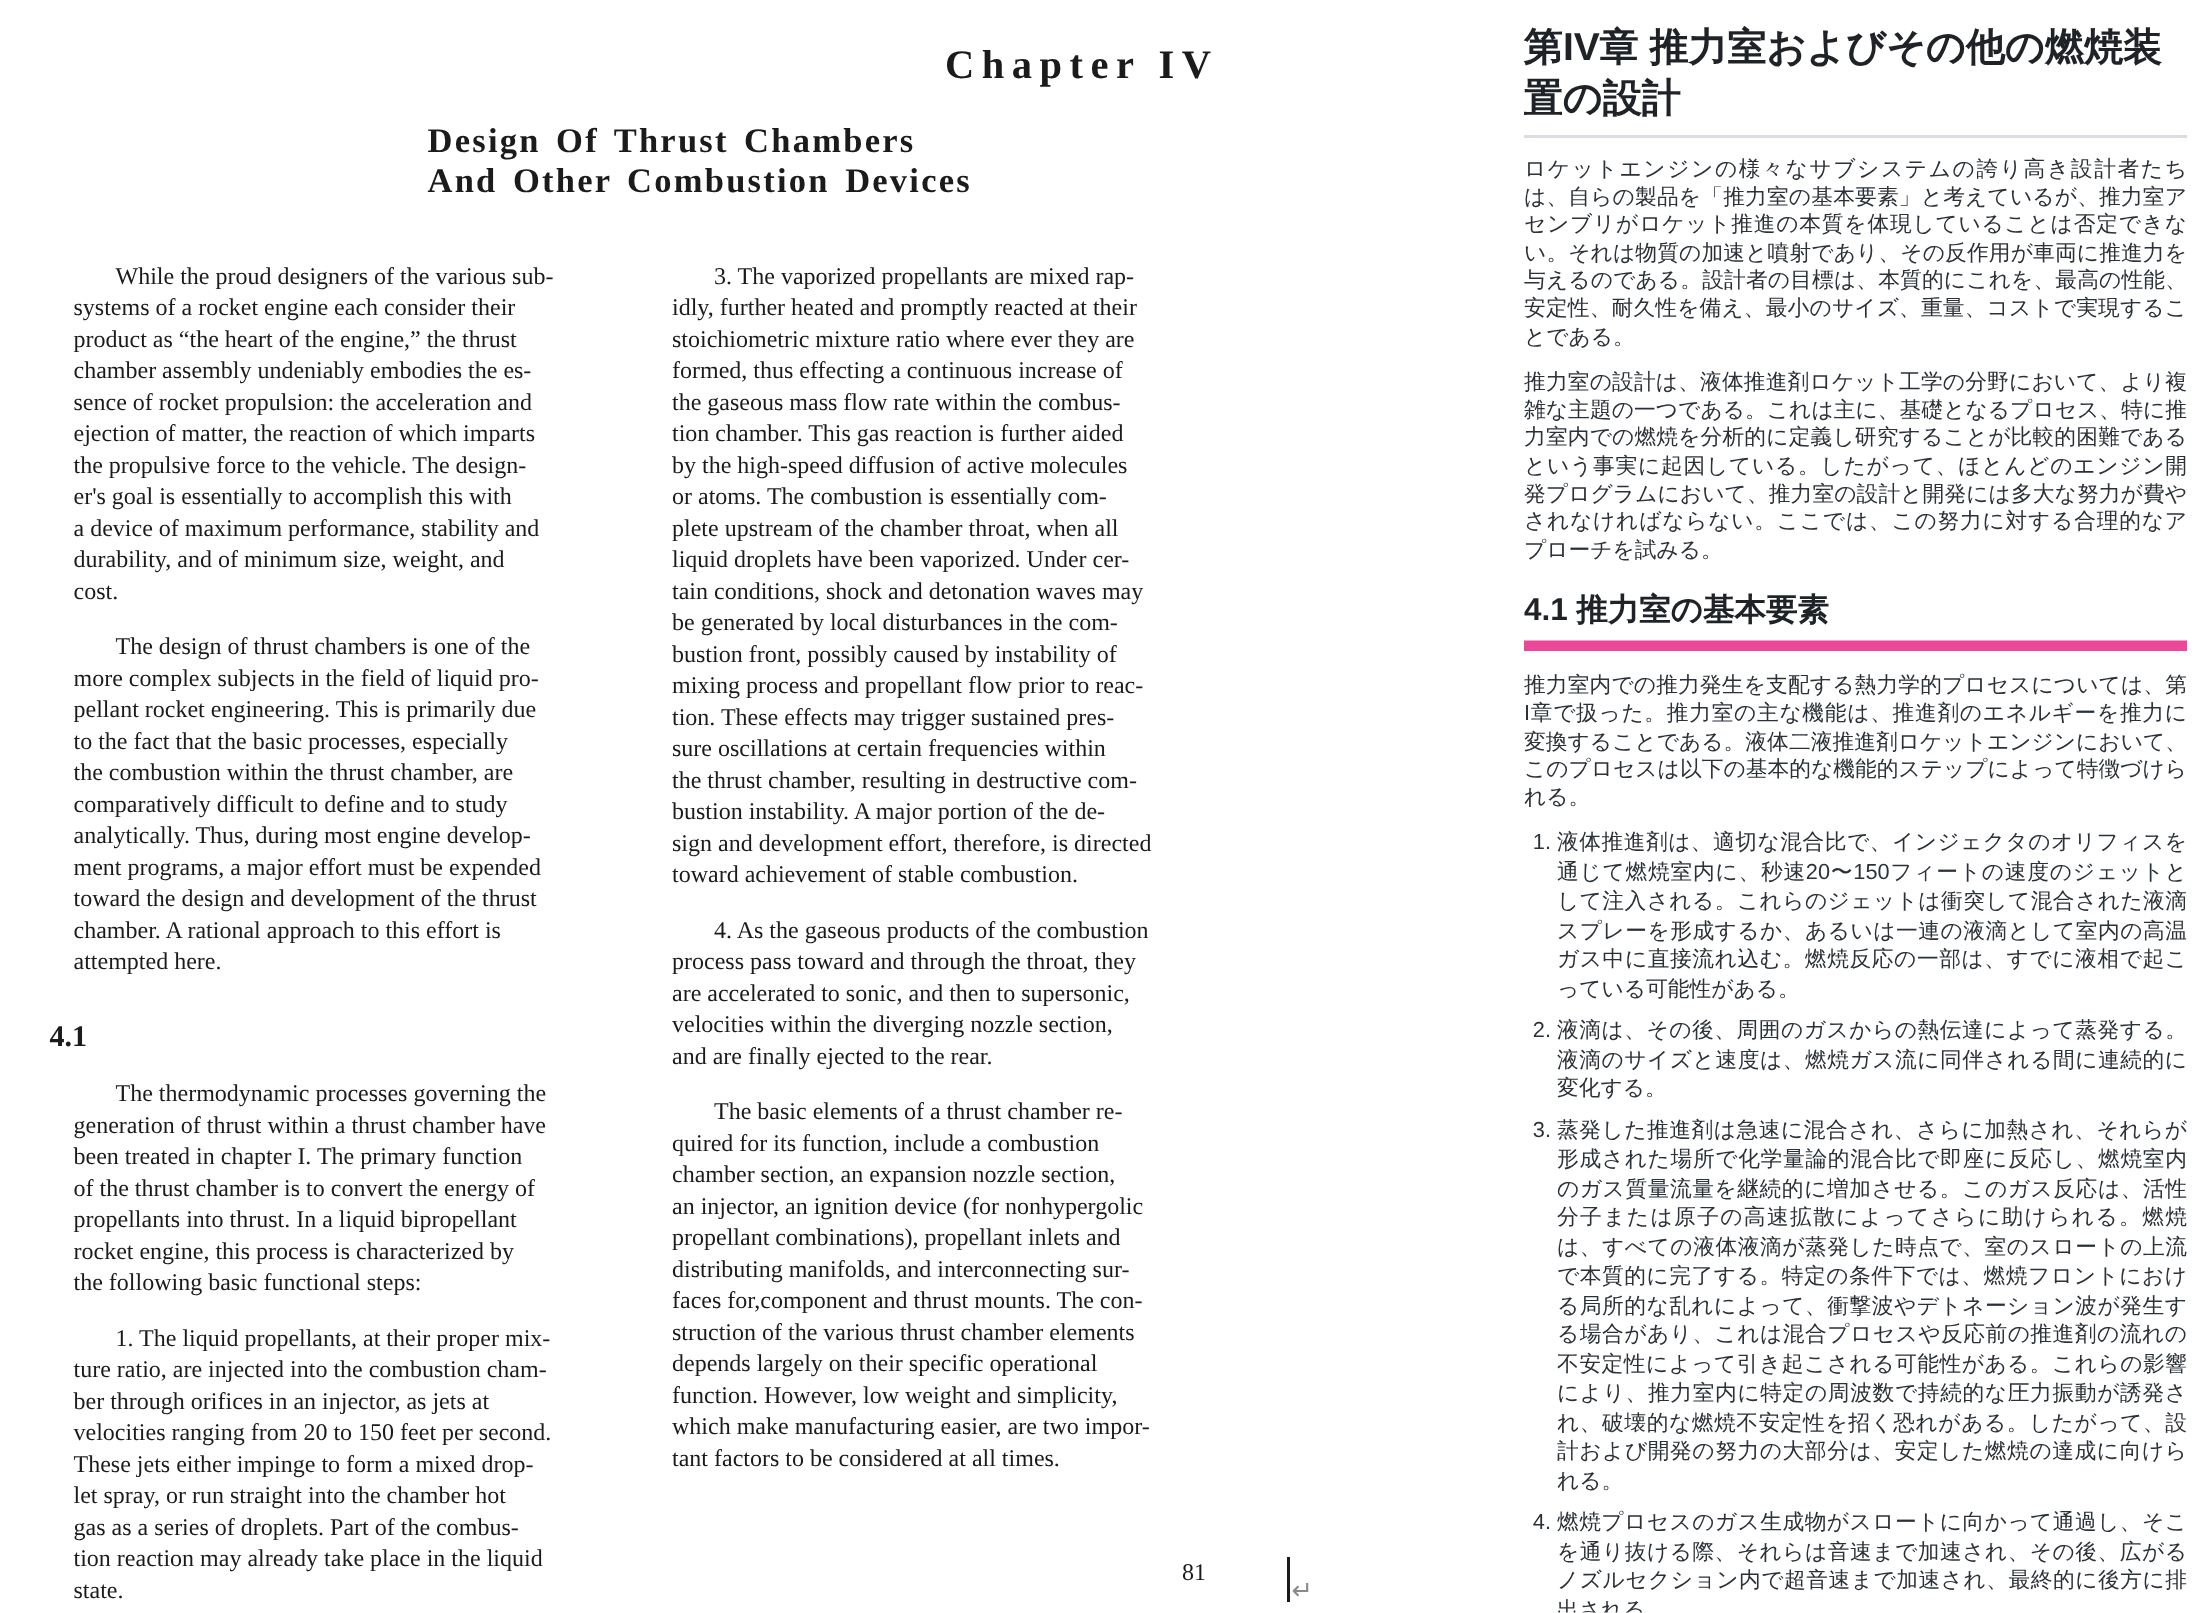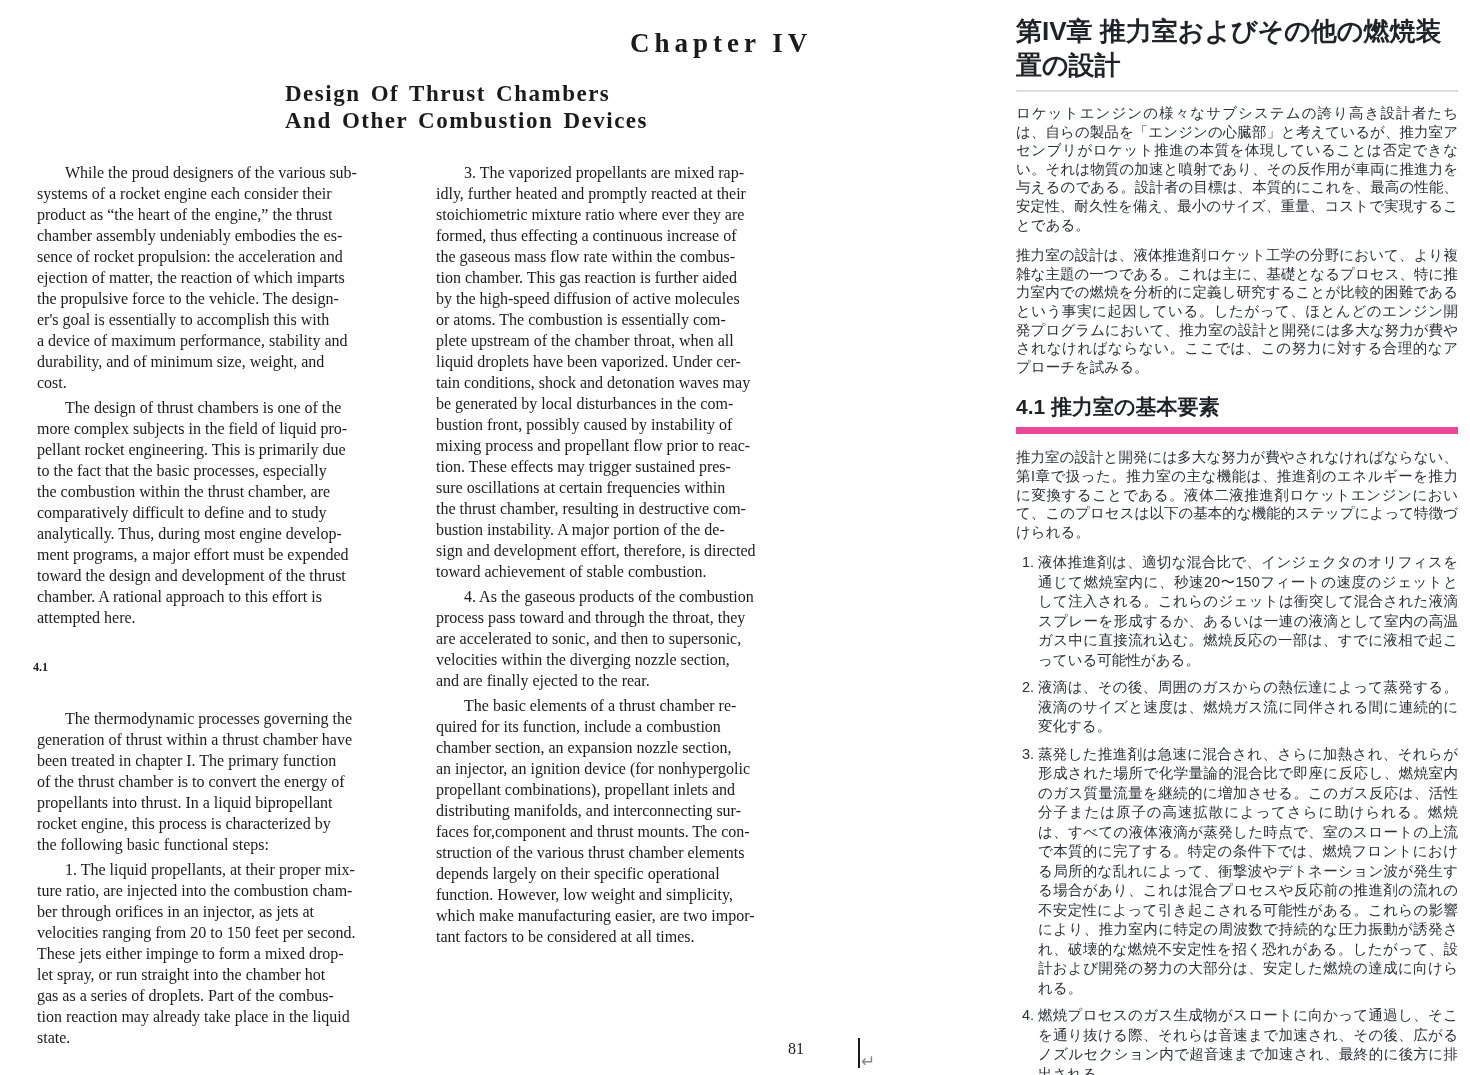--- a/index.html
+++ b/index.html
@@ -15,26 +15,26 @@
   }
   .subtitle{
     position:absolute;left:285px;top:80px;width:540px;text-align:left;
     font-size:23px;font-weight:bold;letter-spacing:1.5px;word-spacing:3px;
     line-height:27px;white-space:pre-line;
   }
   .col{position:absolute;top:158px;}
   .col1{left:33px;width:387px;}
   .col2{left:432px;width:387px;}
   p.book{
-    font-size:16px;line-height:21px;margin:4px;white-space:pre-line;
+    font-size:16px;line-height:21px;margin:16px;white-space:pre-line;
     text-indent:28px;color:#1b1b1b;
   }
   .sec-heading{
-    display:flex;font-weight:bold;font-size:12px;line-height:23px;
-    margin:28px 0 16px 0;word-spacing:5px;flex-direction:column;
+    display:flex;font-weight:bold;font-size:20px;line-height:23px;
+    margin:28px 0 16px 0;word-spacing:5px;
   }
   .sec-heading .num{flex:0 0 36px;}
   .sec-heading .lines{white-space:pre-line;}
   .page-number{position:absolute;left:788px;top:1040px;font-size:16px;color:#1b1b1b;}
   .caret{position:absolute;left:858px;top:1038px;display:flex;align-items:flex-end;}
   .caret-bar{display:inline-block;width:2px;height:30px;background:#1a1a1a;}
   .return-mark{
     font-family:"DejaVu Sans",sans-serif;color:#8a8a8a;font-size:17px;
     margin-left:1px;position:relative;top:3px;
   }
@@ -160,27 +160,27 @@
   <div class="caret">
     <span class="caret-bar"></span>
     <span class="return-mark">↵</span>
   </div>
 </div>
 
 <div class="right-page">
 
   <h1>第IV章 推力室およびその他の燃焼装置の設計</h1>
 
-  <p class="jp">ロケットエンジンの様々なサブシステムの誇り高き設計者たちは、自らの製品を「エンジンの心臓部」と考えているが、推力室アセンブリがロケット推進の本質を体現していることは否定できない。それは物質の加速と噴射であり、その反作用が車両に推進力を与えるのである。設計者の目標は、本質的にこれを、最高の性能、安定性、耐久性を備え、最小のサイズ、重量、コストで実現することである。</p>
+  <p class="jp">ロケットエンジンの様々なサブシステムの誇り高き設計者たちは、自らの製品を「推力室の基本要素」と考えているが、推力室アセンブリがロケット推進の本質を体現していることは否定できない。それは物質の加速と噴射であり、その反作用が車両に推進力を与えるのである。設計者の目標は、本質的にこれを、最高の性能、安定性、耐久性を備え、最小のサイズ、重量、コストで実現することである。</p>
 
   <p class="jp">推力室の設計は、液体推進剤ロケット工学の分野において、より複雑な主題の一つである。これは主に、基礎となるプロセス、特に推力室内での燃焼を分析的に定義し研究することが比較的困難であるという事実に起因している。したがって、ほとんどのエンジン開発プログラムにおいて、推力室の設計と開発には多大な努力が費やされなければならない。ここでは、この努力に対する合理的なアプローチを試みる。</p>
 
   <h2>4.1 推力室の基本要素</h2>
 
-  <p class="jp">推力室の設計と開発には多大な努力が費やされなければならない、第I章で扱った。推力室の主な機能は、推進剤のエネルギーを推力に変換することである。液体二液推進剤ロケットエンジンにおいて、このプロセスは以下の基本的な機能的ステップによって特徴づけられる。</p>
+  <p class="jp">推力室内での推力発生を支配する熱力学的プロセスについては、第I章で扱った。推力室の主な機能は、推進剤のエネルギーを推力に変換することである。液体二液推進剤ロケットエンジンにおいて、このプロセスは以下の基本的な機能的ステップによって特徴づけられる。</p>
 
   <ol>
     <li>液体推進剤は、適切な混合比で、インジェクタのオリフィスを通じて燃焼室内に、秒速20〜150フィートの速度のジェットとして注入される。これらのジェットは衝突して混合された液滴スプレーを形成するか、あるいは一連の液滴として室内の高温ガス中に直接流れ込む。燃焼反応の一部は、すでに液相で起こっている可能性がある。</li>
     <li>液滴は、その後、周囲のガスからの熱伝達によって蒸発する。液滴のサイズと速度は、燃焼ガス流に同伴される間に連続的に変化する。</li>
     <li>蒸発した推進剤は急速に混合され、さらに加熱され、それらが形成された場所で化学量論的混合比で即座に反応し、燃焼室内のガス質量流量を継続的に増加させる。このガス反応は、活性分子または原子の高速拡散によってさらに助けられる。燃焼は、すべての液体液滴が蒸発した時点で、室のスロートの上流で本質的に完了する。特定の条件下では、燃焼フロントにおける局所的な乱れによって、衝撃波やデトネーション波が発生する場合があり、これは混合プロセスや反応前の推進剤の流れの不安定性によって引き起こされる可能性がある。これらの影響により、推力室内に特定の周波数で持続的な圧力振動が誘発され、破壊的な燃焼不安定性を招く恐れがある。したがって、設計および開発の努力の大部分は、安定した燃焼の達成に向けられる。</li>
     <li>燃焼プロセスのガス生成物がスロートに向かって通過し、そこを通り抜ける際、それらは音速まで加速され、その後、広がるノズルセクション内で超音速まで加速され、最終的に後方に排出される。</li>
   </ol>
 </div>
 
 </body></html>

